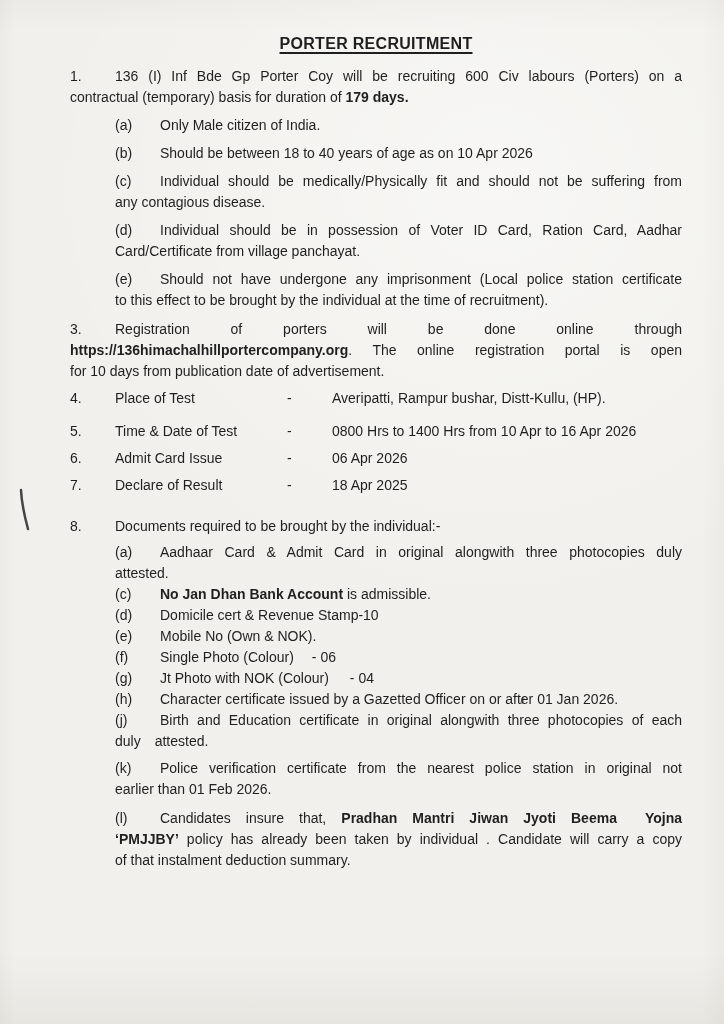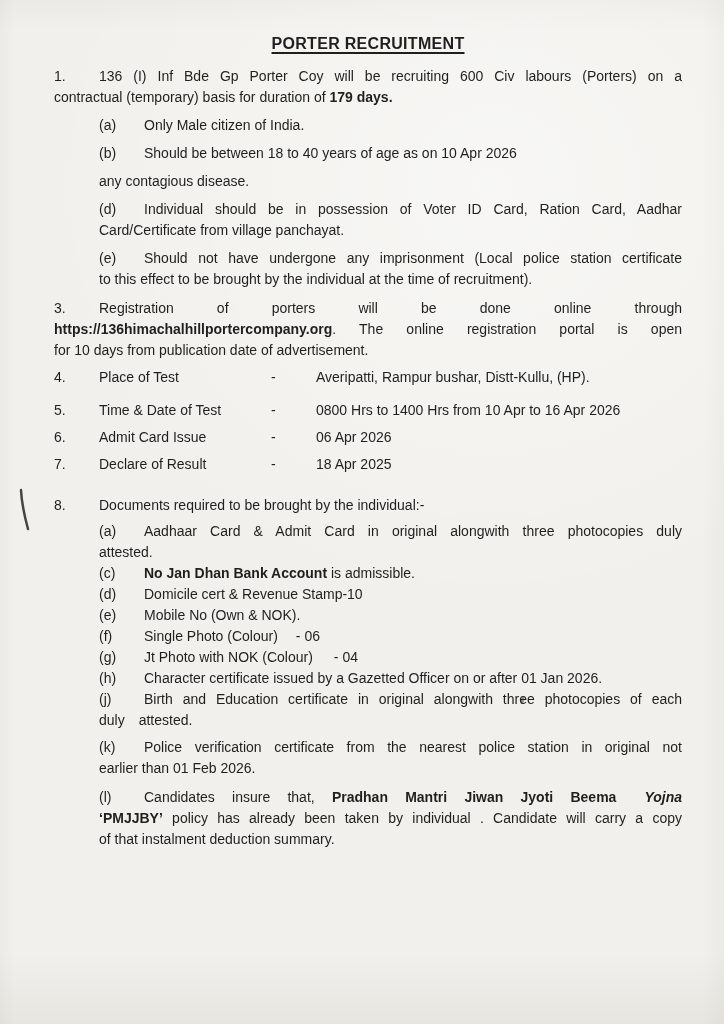--- a/index.html
+++ b/index.html
@@ -11,21 +11,21 @@
     font-size:14px;line-height:21px;color:#1f1f1f;
     overflow:hidden;
   }
   .page::before{
     content:"";position:absolute;inset:0;pointer-events:none;
     background:
       radial-gradient(90% 60% at 68% 18%, rgba(255,255,255,.45), rgba(255,255,255,0) 70%),
       linear-gradient(180deg, rgba(140,135,122,.06) 0%, rgba(140,135,122,0) 3%, rgba(140,135,122,0) 93%, rgba(140,135,122,.10) 100%),
       linear-gradient(90deg, rgba(140,135,122,.05) 0%, rgba(140,135,122,0) 2%, rgba(140,135,122,0) 97%, rgba(140,135,122,.06) 100%);
   }
-  .content{position:relative;box-sizing:border-box;width:100%;padding:33px 42px 0 54px;}
+  .content{position:relative;box-sizing:border-box;width:100%;padding:33px 42px 0 70px;}
   .title{
     font-weight:700;font-size:16px;letter-spacing:.3px;text-align:center;
     text-decoration:underline;text-decoration-thickness:1.5px;text-underline-offset:3px;
   }
   .line{min-height:21px;}
   .jf{text-align:justify;text-align-last:justify;}
   .num,.letter{display:inline-block;width:45px;}
   .sub{margin-left:45px;}
   .b{font-weight:700;}
   .u{text-decoration:underline;text-decoration-thickness:1.3px;text-underline-offset:2px;}
@@ -59,20 +59,21 @@
     </div>
 
 
     <div class="sub mt7">
       <div class="line"><span class="letter">(a)</span><span><span>Only Male citizen of India.</span></span></div>
     </div>
     <div class="sub mt7">
       <div class="line"><span class="letter">(b)</span><span><span>Should be between 18 to 40 years of age as on 10 Apr 2026</span></span></div>
     </div>
     <div class="sub mt7">
+      <div class="line jf"><span class="letter">(c)</span><span><span>Individual should be medically/Physically fit and should not be suffering from</span></span></div>
       <div class="line"><span>any contagious disease.</span></div>
     </div>
     <div class="sub mt7">
       <div class="line jf"><span class="letter">(d)</span><span><span>Individual should be in possession of Voter ID Card, Ration Card, Aadhar</span></span></div>
       <div class="line"><span>Card/Certificate from village panchayat.</span></div>
     </div>
     <div class="sub mt7">
       <div class="line jf"><span class="letter">(e)</span><span><span>Should not have undergone any imprisonment (Local police station certificate</span></span></div>
       <div class="line"><span>to this effect to be brought by the individual at the time of recruitment).</span></div>
     </div>
@@ -124,19 +125,19 @@
     </div>
     <div class="sub">
       <div class="line jf"><span class="letter">(j)</span><span><span>Birth and Education certificate in original alongwith three photocopies of each</span></span></div>
       <div class="line"><span>duly</span><span style="margin-left: 14px;">attested.</span></div>
     </div>
     <div class="sub mt6">
       <div class="line jf"><span class="letter">(k)</span><span><span>Police verification certificate from the nearest police station in original not</span></span></div>
       <div class="line"><span>earlier than 01 Feb 2026.</span></div>
     </div>
     <div class="sub mt8">
-      <div class="line jf"><span class="letter">(l)</span><span><span>Candidates insure that, </span><span class="b">Pradhan Mantri Jiwan Jyoti Beema</span><span class="b" style="margin-left: 28px; font-style: italic;">Yojna</span></span></div>
+      <div class="line jf"><span class="letter">(l)</span><span><span>Candidates insure that, </span><span class="b">Pradhan Mantri Jiwan Jyoti Beema</span><span class="b" style="margin-left: 28px;">Yojna</span></span></div>
       <div class="line jf"><span class="b">‘PMJJBY’</span><span> policy has already been taken by individual . Candidate will carry a copy</span></div>
       <div class="line"><span>of that instalment deduction summary.</span></div>
     </div>
 
   </div>
 </div>
 
 </body></html>

